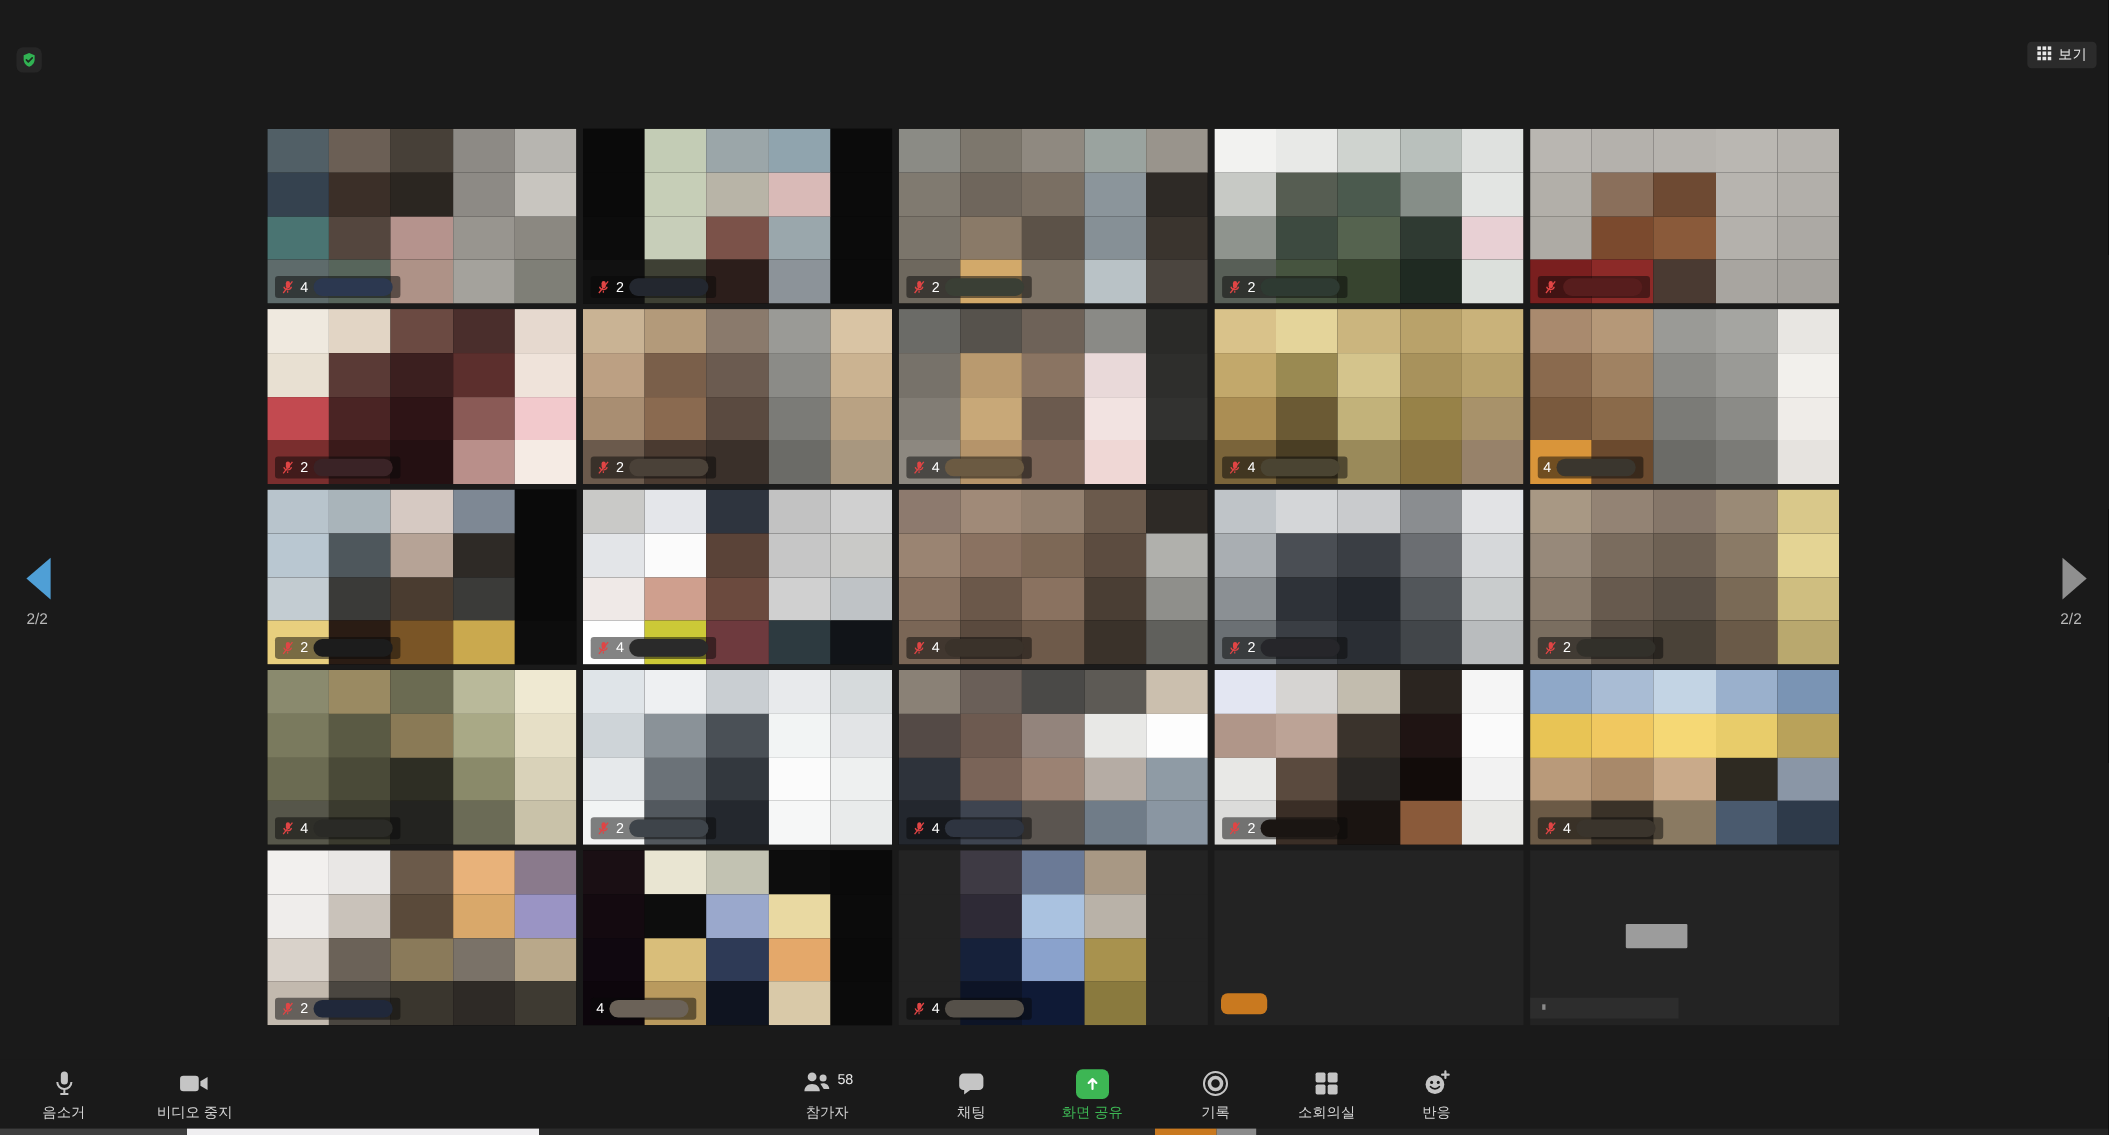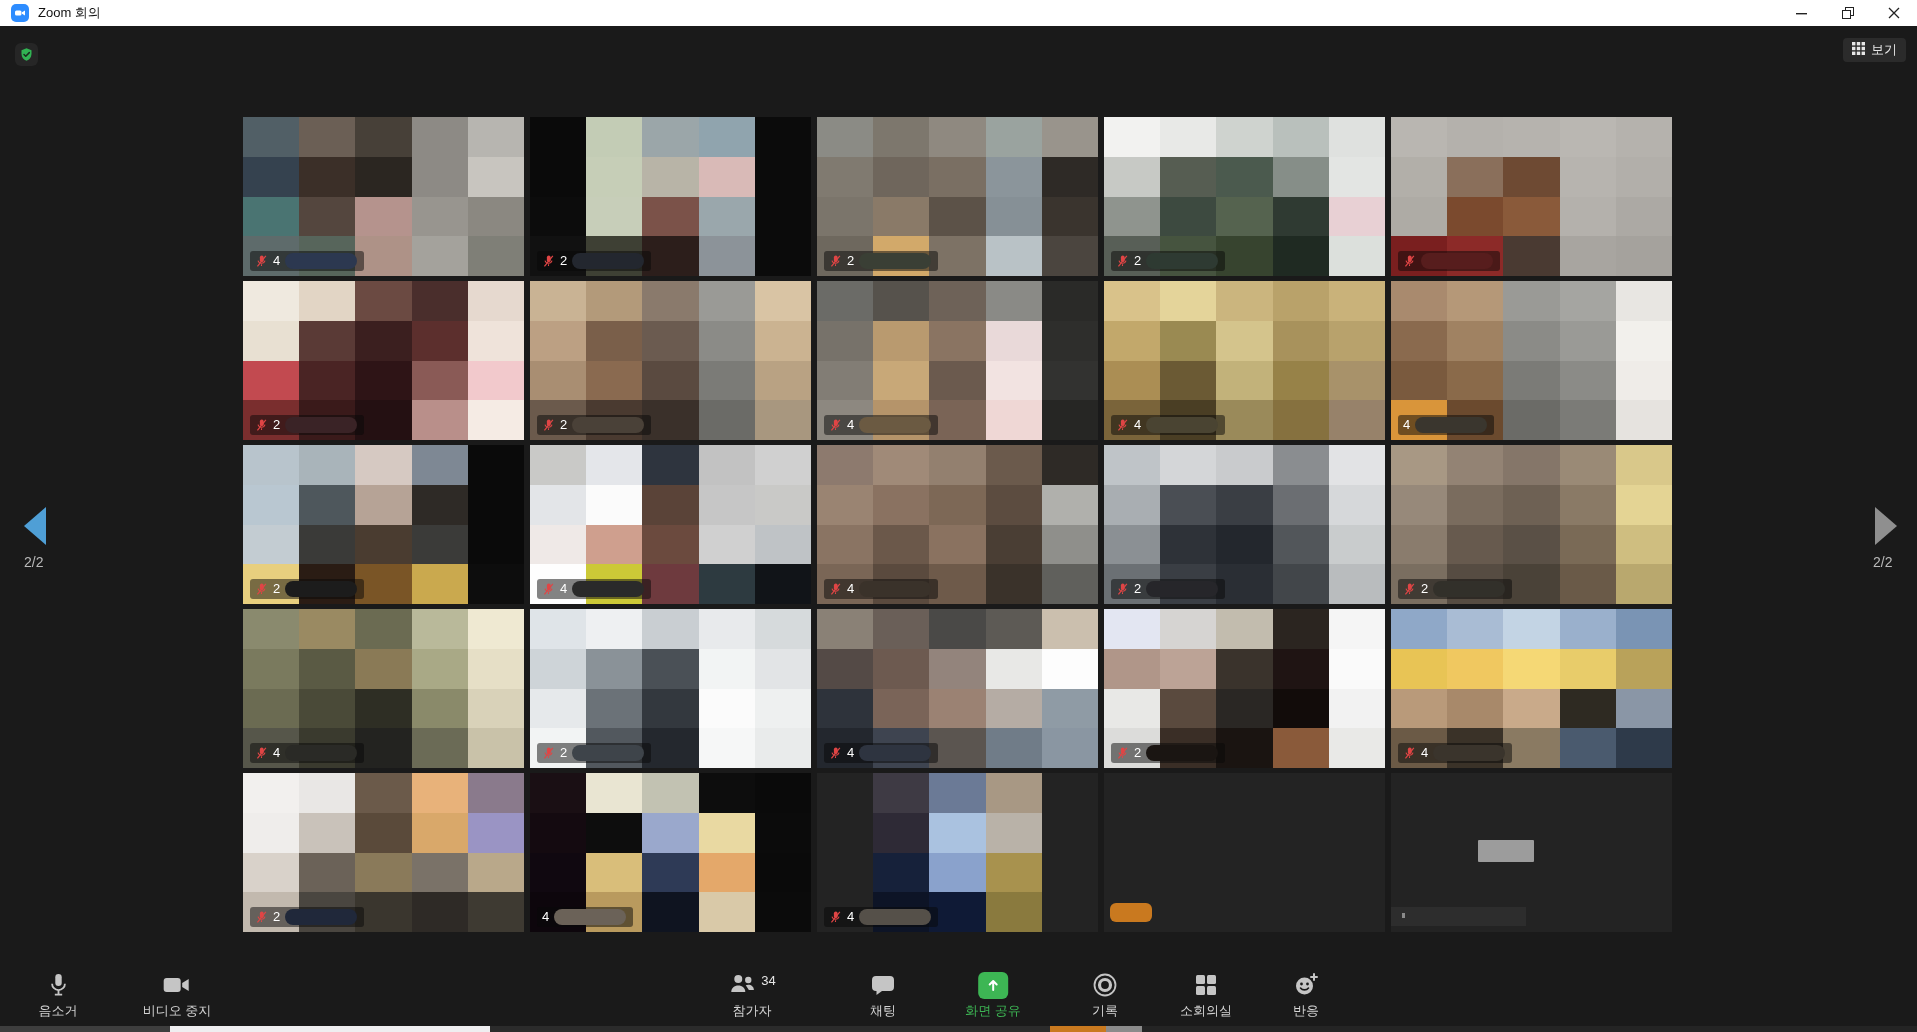--- a/index.html
+++ b/index.html
@@ -55,47 +55,20 @@
 
   
   .strip{position:absolute;left:0;top:1026px;width:100%;height:6px;background:#242424;}
   .strip i{position:absolute;top:0;height:6px;display:block;}
 </style>
 </head>
 <body>
 
 <div class="stage">
 
-  <div class="titlebar">
-    <span class="appicon">
-      <svg width="12" height="12" viewBox="0 0 24 24">
-          <rect x="2" y="7" width="13" height="10" rx="3" fill="#fff"></rect>
-          <path d="M16 10.5 22 7v10l-6-3.5z" fill="#fff"></path>
-        </svg>
-    </span>
-    <span class="wtitle">Zoom 회의</span>
-    <div class="wcs">
-      <div class="wc">
-        <svg width="12" height="12">
-            <rect x="0" y="6" width="11" height="1.4" fill="#222"></rect>
-          </svg>
-      </div>
-      <div class="wc">
-        <svg width="13" height="13">
-            <rect x="3.5" y="0.5" width="8" height="8" fill="#fff" stroke="#222"></rect>
-            <rect x="0.5" y="3.5" width="8" height="8" fill="#fff" stroke="#222"></rect>
-          </svg>
-      </div>
-      <div class="wc">
-        <svg width="12" height="12">
-            <path d="M1 1 11 11M11 1 1 11" stroke="#222" stroke-width="1.3"></path>
-          </svg>
-      </div>
-    </div>
-  </div>
 
   <div class="shield">
     <svg width="15" height="15" viewBox="0 0 24 24">
         <path d="M12 2l8 3v6c0 5.2-3.4 9.3-8 11-4.6-1.7-8-5.8-8-11V5z" fill="#31b353"></path>
         <path d="M8 12l2.8 2.8L16.5 9" fill="none" stroke="#1b2b1f" stroke-width="2.4" stroke-linecap="round" stroke-linejoin="round"></path>
       </svg>
   </div>
 
   <div class="viewbtn">
     <span>
@@ -948,21 +921,21 @@
     <div class="tb" style="left:752px;">
       <span class="tb-ic">
         <span>
           <svg width="28" height="24" viewBox="0 0 28 24">
               <circle cx="10" cy="8" r="4" fill="#c5c5c5"></circle>
               <path d="M3 21c0-4 3.1-6.5 7-6.5s7 2.5 7 6.5z" fill="#c5c5c5"></path>
               <circle cx="20" cy="9" r="3.2" fill="#c5c5c5"></circle>
               <path d="M17.5 14.2c.8-.3 1.6-.5 2.5-.5 3.1 0 5.6 2 5.6 5.3h-5" fill="#c5c5c5"></path>
             </svg>
         </span>
-        <span class="count">34</span>
+        <span class="count">58</span>
       </span>
       <span class="tb-lb">참가자</span>
     </div>
 
     <div class="tb" style="left:883px;">
       <span class="tb-ic">
         <svg width="24" height="24" viewBox="0 0 24 24">
             <path d="M5 3h14a4 4 0 0 1 4 4v7a4 4 0 0 1-4 4h-8l-5.5 4v-4H5a4 4 0 0 1-4-4V7a4 4 0 0 1 4-4z" fill="#c5c5c5"></path>
           </svg>
       </span>

